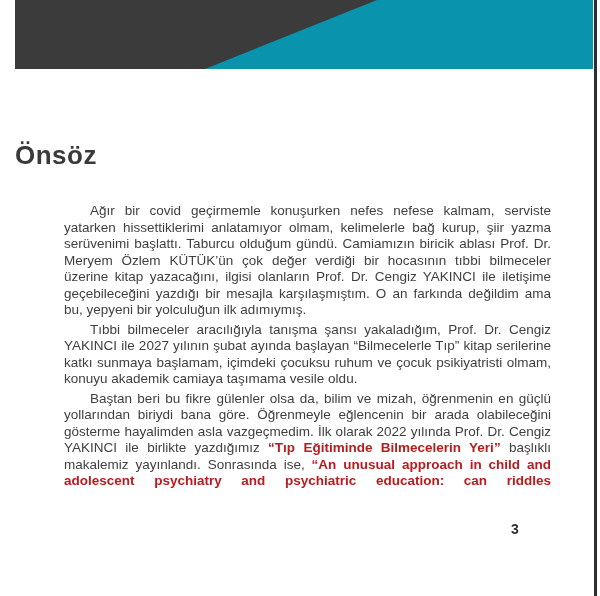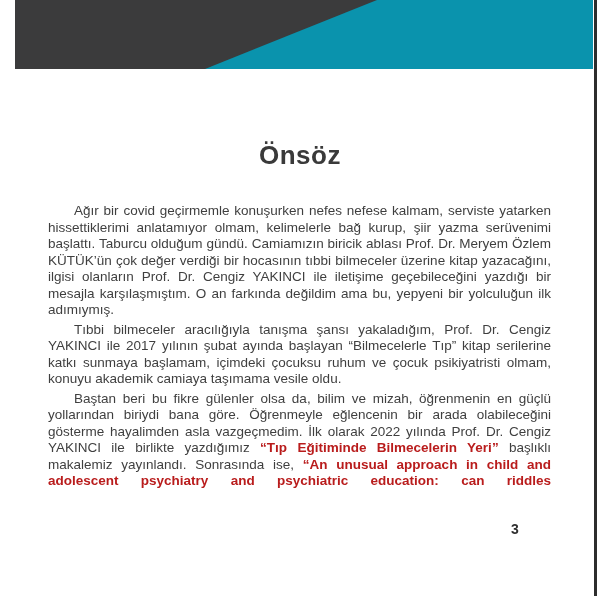--- a/index.html
+++ b/index.html
@@ -19,31 +19,31 @@
     position:absolute;left:0;top:0;width:578px;height:69px;
     background:#0a93ad;
     clip-path:polygon(362px 0, 578px 0, 578px 69px, 190px 69px);
   }
   .edge{
     position:absolute;left:594px;top:0;width:3px;height:596px;
     background:#2d2d2d;
   }
   .title{
     position:absolute;left:15px;top:140px;width:570px;
-    margin:0;text-align:center;
+    margin:0;text-align:left;
     font-size:26px;line-height:30px;font-weight:700;
     color:#3a3a3a;letter-spacing:0.5px;
   }
   .body{
     position:absolute;left:48px;top:203px;width:503px;
     font-size:13.5px;line-height:16.5px;
     color:#3f3f3f;
     text-align:justify;
   }
-  .body p{margin:0 0 3px 0;text-indent:26px;}
+  .body p{margin:0 0 3px 16px;text-indent:26px;}
   .body p.continued{text-align-last:justify;}
   .body b{font-weight:700;color:#b91c1c;}
   .pagenum{
     position:absolute;left:500px;top:521px;width:30px;
     text-align:center;
     font-size:14px;font-weight:700;color:#2f2f2f;
   }
 </style>
 </head>
 <body>
@@ -53,19 +53,19 @@
   <div class="band">
     <div class="teal"></div>
   </div>
 
   <div class="edge"></div>
 
   <h1 class="title">Önsöz</h1>
 
   <div class="body">
     <p><span>Ağır bir covid geçirmemle konuşurken nefes nefese kalmam, serviste yatarken hissettiklerimi anlatamıyor olmam, kelimelerle bağ kurup, şiir yazma serüvenimi başlattı. Taburcu olduğum gündü. Camiamızın biricik ablası Prof. Dr. Meryem Özlem KÜTÜK’ün çok değer verdiği bir hocasının tıbbi bilmeceler üzerine kitap yazacağını, ilgisi olanların Prof. Dr. Cengiz YAKINCI ile iletişime geçebileceğini yazdığı bir mesajla karşılaşmıştım. O an farkında değildim ama bu, yepyeni bir yolculuğun ilk adımıymış.</span></p>
-    <p><span>Tıbbi bilmeceler aracılığıyla tanışma şansı yakaladığım, Prof. Dr. Cengiz YAKINCI ile 2017 yılının şubat ayında başlayan “Bilmecelerle Tıp” kitap serilerine katkı sunmaya başlamam, içimdeki çocuksu ruhum ve çocuk psikiyatristi olmam, konuyu akademik camiaya taşımama vesile oldu.</span></p>
+    <p><span>Tıbbi bilmeceler aracılığıyla tanışma şansı yakaladığım, Prof. Dr. Cengiz YAKINCI ile 2027 yılının şubat ayında başlayan “Bilmecelerle Tıp” kitap serilerine katkı sunmaya başlamam, içimdeki çocuksu ruhum ve çocuk psikiyatristi olmam, konuyu akademik camiaya taşımama vesile oldu.</span></p>
     <p class="continued"><span>Baştan beri bu fikre gülenler olsa da, bilim ve mizah, öğrenmenin en güçlü yollarından biriydi bana göre. Öğrenmeyle eğlencenin bir arada olabileceğini gösterme hayalimden asla vazgeçmedim. İlk olarak 2022 yılında Prof. Dr. Cengiz YAKINCI ile birlikte yazdığımız </span><b>“Tıp Eğitiminde Bilmecelerin Yeri”</b><span> başlıklı makalemiz yayınlandı. Sonrasında ise, </span><b>“An unusual approach in child and adolescent psychiatry and psychiatric education: can riddles</b></p>
   </div>
 
   <div class="pagenum">3</div>
 
 </div>
 
 </body></html>

